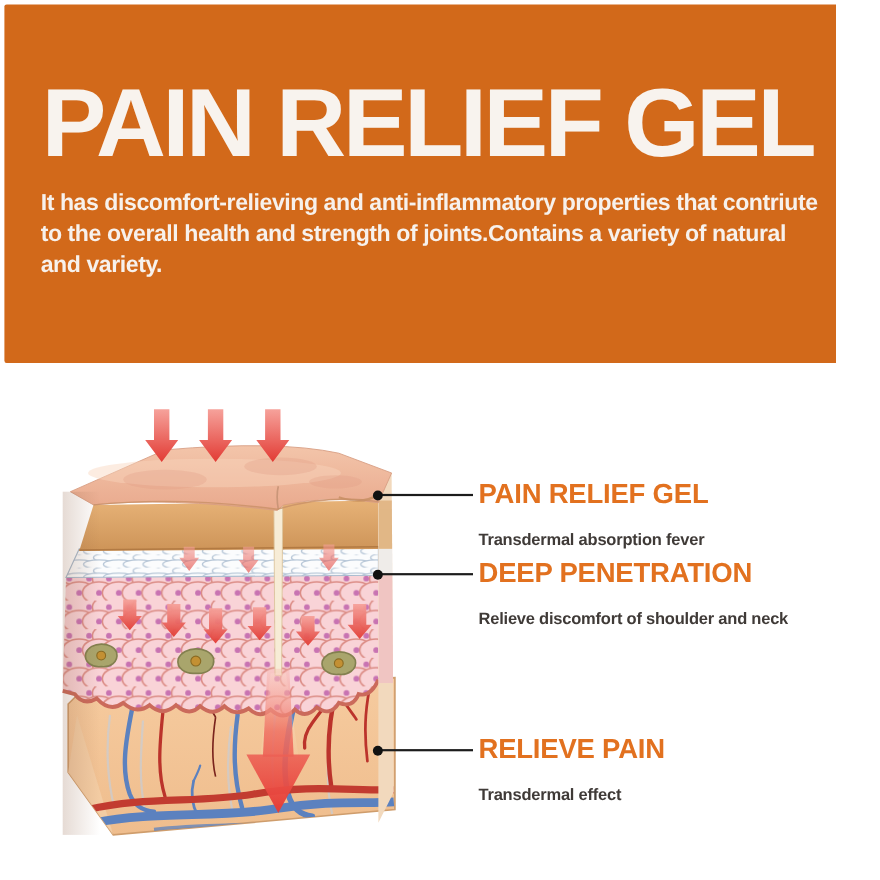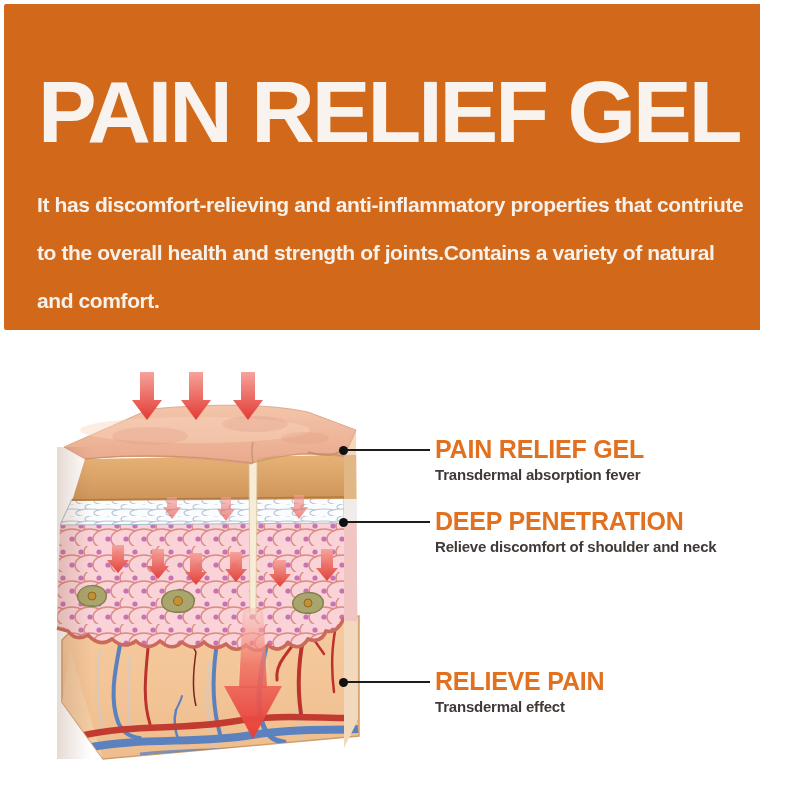--- a/index.html
+++ b/index.html
@@ -17,21 +17,21 @@
   .banner-title {
     position:absolute; left:34px; top:64px;
     font-size:88px; font-weight:bold; letter-spacing:-3px; line-height:1;
     color:#f8f3ee; white-space:nowrap;
   }
   .banner-desc {
     position:absolute; left:33px; top:167px; width:752px;
     font-size:21px; font-weight:bold; letter-spacing:-0.4px;
     color:#f7f1ec; line-height:28px;
   }
-  .banner-desc span { display:block; white-space:nowrap;margin-top:20px; }
+  .banner-desc span { display:block; white-space:nowrap; }
   .edge-strip {
     position:absolute; left:793px; top:2px; width:7px; height:296px;
     background:#f2e8d4;
   }
 
   
   .diagram-svg { position:absolute; left:0; top:0; width:800px; height:800px; }
 
   .callout { position:absolute; left:342px; }
   .callout .leader {
@@ -40,38 +40,38 @@
   .callout .leader::before {
     content:''; position:absolute; left:-3px; top:-3.5px;
     width:9px; height:9px; border-radius:50%; background:#111;
   }
   .callout .texts { margin-left:93px; }
   .callout h3 {
     font-size:25px; line-height:27px; font-weight:bold; letter-spacing:-0.2px;
     color:#e2711f; white-space:nowrap;
   }
   .callout p {
-    margin-top:2px; font-size:15px; line-height:19px; font-weight:bold;
+    margin-top:18px; font-size:15px; line-height:19px; font-weight:bold;
     letter-spacing:-0.2px; color:#3f3a37; white-space:nowrap;
   }
   .co-1 { top:436px; }
   .co-2 { top:508px; }
   .co-3 { top:668px; }
 </style>
 </head>
 <body>
 
 <div class="page">
 
   <div class="banner">
     <div class="banner-title">PAIN RELIEF GEL</div>
     <div class="banner-desc">
       <span>It has discomfort-relieving and anti-inflammatory properties that contriute</span>
       <span>to the overall health and strength of joints.Contains a variety of natural</span>
-      <span>and comfort.</span>
+      <span>and variety.</span>
     </div>
   </div>
   <div class="edge-strip"></div>
 
   <svg class="diagram-svg" viewBox="0 0 800 800">
     <defs>
       <linearGradient id="gradTop" x1="0" y1="0" x2="0" y2="1">
         <stop offset="0" stop-color="#f3c5aa"></stop>
           <stop offset="1" stop-color="#e9a98d"></stop>
       </linearGradient>

